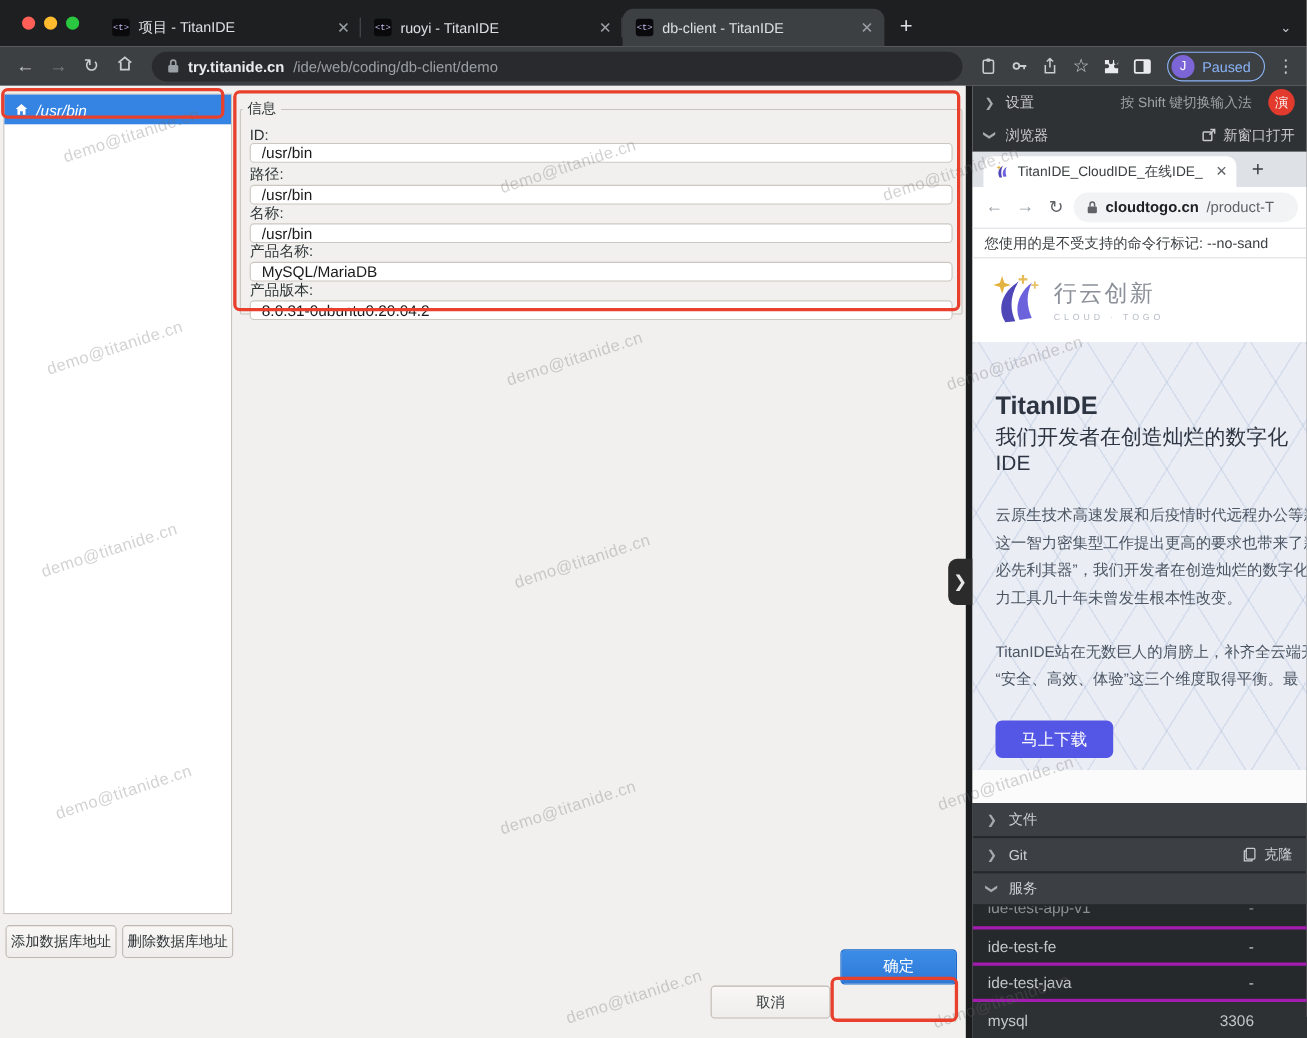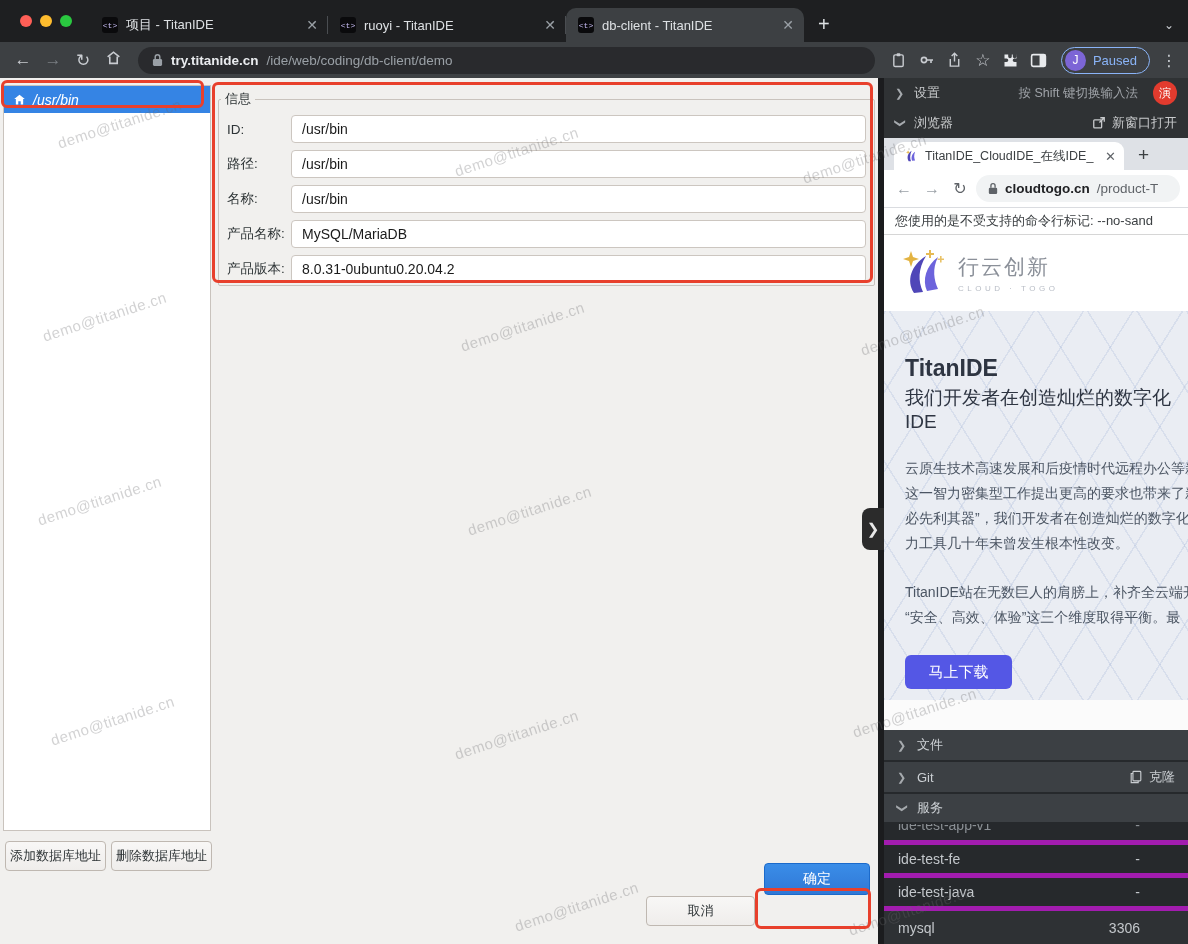--- a/index.html
+++ b/index.html
@@ -31,21 +31,21 @@
   .paused .pl { color:#8AB4F8; font-size:13px; }
   .kebab { color:#C9CCD1; font-size:16px; letter-spacing:0; width:18px; text-align:center; }
 
   
   .apparea { position:absolute; left:0; top:78px; width:878px; height:866px; background:#F1F0EE; }
   .listbox { position:absolute; left:3px; top:7px; width:208px; height:746px; background:#FFFFFF; border:1px solid #C9C3BD; }
   .dbitem { height:27px; background:#3584E4; color:#fff; display:flex; align-items:center; gap:7px; padding:0 9px; font-size:14px; font-style:italic; }
   .gbtn { position:absolute; height:30px; background:linear-gradient(#F8F7F6,#EFEDEB); border:1px solid #BFB8B1; border-radius:4px; font-size:13px; color:#2E3436; display:flex; align-items:center; justify-content:center; font-family:inherit; }
   .fieldset-info { position:absolute; left:218px; top:12px; width:657px; height:196px; border:1px solid #C9C3BD; border-radius:2px; }
   .fieldset-info legend { font-size:13px; color:#2E3436; padding:0 4px; margin-left:2px; }
-  .frow { display:flex; align-items:center; height:28px; margin:7px 8px 0 8px; }
+  .frow { display:flex; height:28px; margin:7px 8px 0 8px;flex-direction:column; }
   .frow label { width:64px; font-size:13.5px; color:#2E3436; flex:none; }
   .gentry { flex:1; height:28px; border:1px solid #CCC6C0; border-radius:4px; background:#fff; font-size:14px; color:#1A1A1A; padding:0 10px; font-family:inherit; outline:none; }
   .dlg-cancel { left:646px; top:818px; width:109px; }
   .dlg-ok { position:absolute; left:764px; top:785px; width:106px; height:32px; background:linear-gradient(#3A8DE8,#3078D6); border:1px solid #1B6ACB; border-radius:4px; color:#fff; font-size:14px; display:flex; align-items:center; justify-content:center; font-family:inherit; }
 
   
   .divider { position:absolute; left:878px; top:78px; width:6px; height:866px; background:#1B1C1E; }
   .handle { position:absolute; left:862px; top:508px; width:22px; height:42px; background:#2B2B2B; border-radius:8px 0 0 8px; z-index:45; display:flex; align-items:center; justify-content:center; color:#E8E8E8; font-size:15px; }
 
   
@@ -82,21 +82,21 @@
   .hero h1 { font-size:23px; color:#2E3542; }
   .hero h2 { font-size:19px; color:#2E3542; font-weight:normal; margin-top:3px; }
   .hline { font-size:14px; color:#4B5563; line-height:25px; white-space:nowrap; }
   .hp1 { margin-top:23px; } .hp2 { margin-top:24px; }
   .dl-btn { margin-top:25px; width:107px; height:34px; background:#5457E5; border:none; border-radius:6px; color:#fff; font-size:15px; display:flex; align-items:center; justify-content:center; font-family:inherit; }
   .whitestrip { height:30px; background:#FBFBFB; flex:none; }
 
   .tree { flex:1; background:#26292C; overflow:hidden; }
   .trow { height:30px; background:#3C4044; display:flex; align-items:center; gap:10px; padding:0 13px; color:#CCD0D4; font-size:13px; margin-bottom:2px; }
   .clone { margin-left:auto; display:flex; align-items:center; gap:6px; color:#C9CDD1; font-size:13px; }
-  .svc { height:33px; display:flex; align-items:center; justify-content:space-between; padding:0 48px 0 14px; color:#C3C7CB; font-size:14px; border-bottom:5px solid #a21caf; }
+  .svc { height:33px; display:flex; align-items:center; justify-content:space-between; padding:0 48px 0 14px; color:#C3C7CB; font-size:14px; border-bottom:3px solid #a21caf; }
   .svc.first { height:21px; overflow:hidden; align-items:flex-start; color:#8A8F94; }
   .svc.first > span { transform:translateY(-7px); }
   .svc.last { background:#2E3134; border-bottom:none; }
 
   
   .wm-layer { position:absolute; left:0; top:78px; width:1188px; height:866px; pointer-events:none; z-index:40; overflow:hidden; }
   .wm { position:absolute; transform:rotate(-18deg); font-size:15px; color:rgba(105,105,110,.30); letter-spacing:.5px; white-space:nowrap; }
   .anno { position:absolute; border:3px solid #E8402C; border-radius:6px; z-index:50; pointer-events:none; }
 </style>
 </head>

